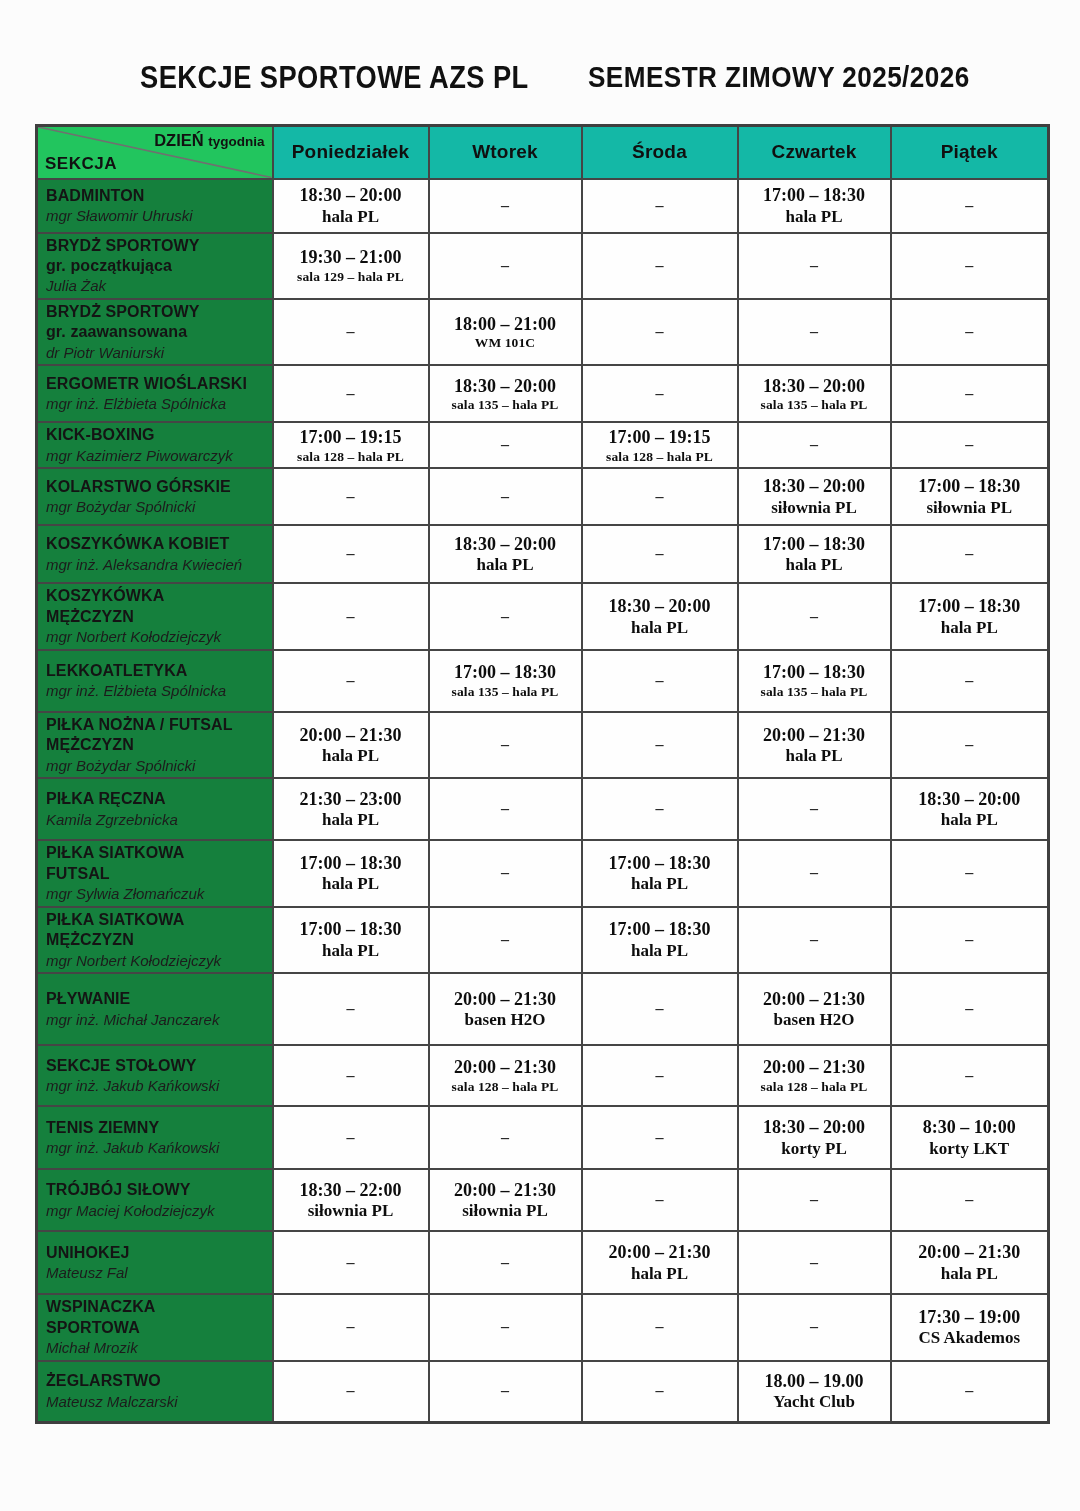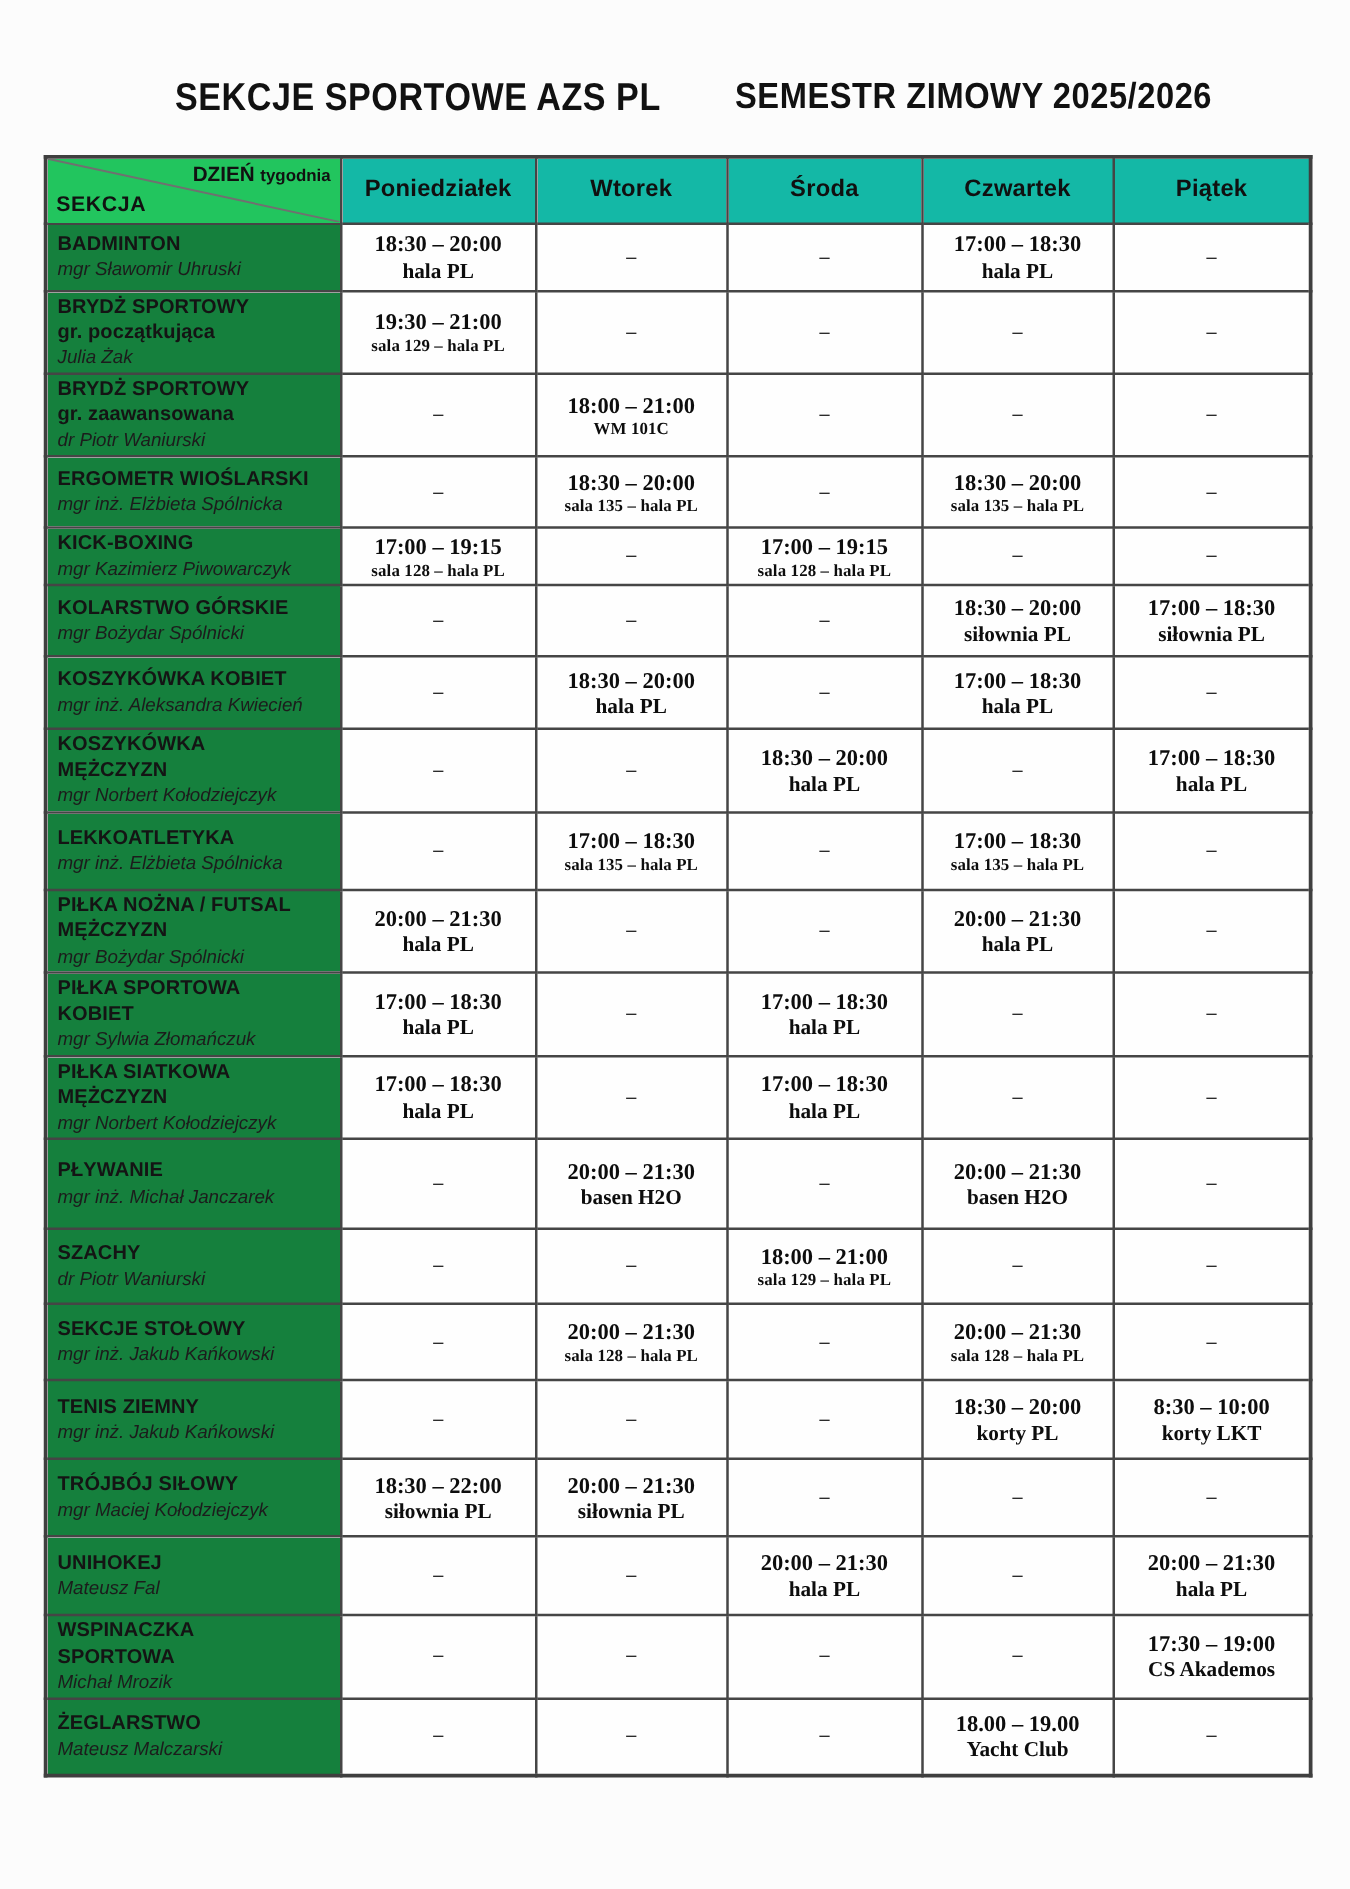--- a/index.html
+++ b/index.html
@@ -299,23 +299,40 @@
             <div class="place">hala PL</div>
           </td>
           <td class="sched"><span class="dash">–</span></td>
           <td class="sched"><span class="dash">–</span></td>
           <td class="sched">
             <div class="time">20:00 – 21:30</div>
             <div class="place">hala PL</div>
           </td>
           <td class="sched"><span class="dash">–</span></td>
         </tr>
+        <tr style="height: 62px;">
+          <td class="sec">
+            <div class="sec-name">PIŁKA RĘCZNA</div>
+            <div class="sec-inst">Kamila Zgrzebnicka</div>
+          </td>
+          <td class="sched">
+            <div class="time">21:30 – 23:00</div>
+            <div class="place">hala PL</div>
+          </td>
+          <td class="sched"><span class="dash">–</span></td>
+          <td class="sched"><span class="dash">–</span></td>
+          <td class="sched"><span class="dash">–</span></td>
+          <td class="sched">
+            <div class="time">18:30 – 20:00</div>
+            <div class="place">hala PL</div>
+          </td>
+        </tr>
         <tr style="height: 59px;">
           <td class="sec">
-            <div class="sec-name">PIŁKA SPORTOWA KOBIET</div>
+            <div class="sec-name">PIŁKA SIATKOWA FUTSAL</div>
             <div class="sec-inst">mgr Sylwia Złomańczuk</div>
           </td>
           <td class="sched">
             <div class="time">17:00 – 18:30</div>
             <div class="place">hala PL</div>
           </td>
           <td class="sched"><span class="dash">–</span></td>
           <td class="sched">
             <div class="time">17:00 – 18:30</div>
             <div class="place">hala PL</div>
@@ -350,34 +367,20 @@
             <div class="time">20:00 – 21:30</div>
             <div class="place">basen H2O</div>
           </td>
           <td class="sched"><span class="dash">–</span></td>
           <td class="sched">
             <div class="time">20:00 – 21:30</div>
             <div class="place">basen H2O</div>
           </td>
           <td class="sched"><span class="dash">–</span></td>
         </tr>
-        <tr style="height: 60px;">
-          <td class="sec">
-            <div class="sec-name">SZACHY</div>
-            <div class="sec-inst">dr Piotr Waniurski</div>
-          </td>
-          <td class="sched"><span class="dash">–</span></td>
-          <td class="sched"><span class="dash">–</span></td>
-          <td class="sched">
-            <div class="time">18:00 – 21:00</div>
-            <div class="place small">sala 129 – hala PL</div>
-          </td>
-          <td class="sched"><span class="dash">–</span></td>
-          <td class="sched"><span class="dash">–</span></td>
-        </tr>
         <tr style="height: 61px;">
           <td class="sec">
             <div class="sec-name">SEKCJE STOŁOWY</div>
             <div class="sec-inst">mgr inż. Jakub Kańkowski</div>
           </td>
           <td class="sched"><span class="dash">–</span></td>
           <td class="sched">
             <div class="time">20:00 – 21:30</div>
             <div class="place small">sala 128 – hala PL</div>
           </td>

